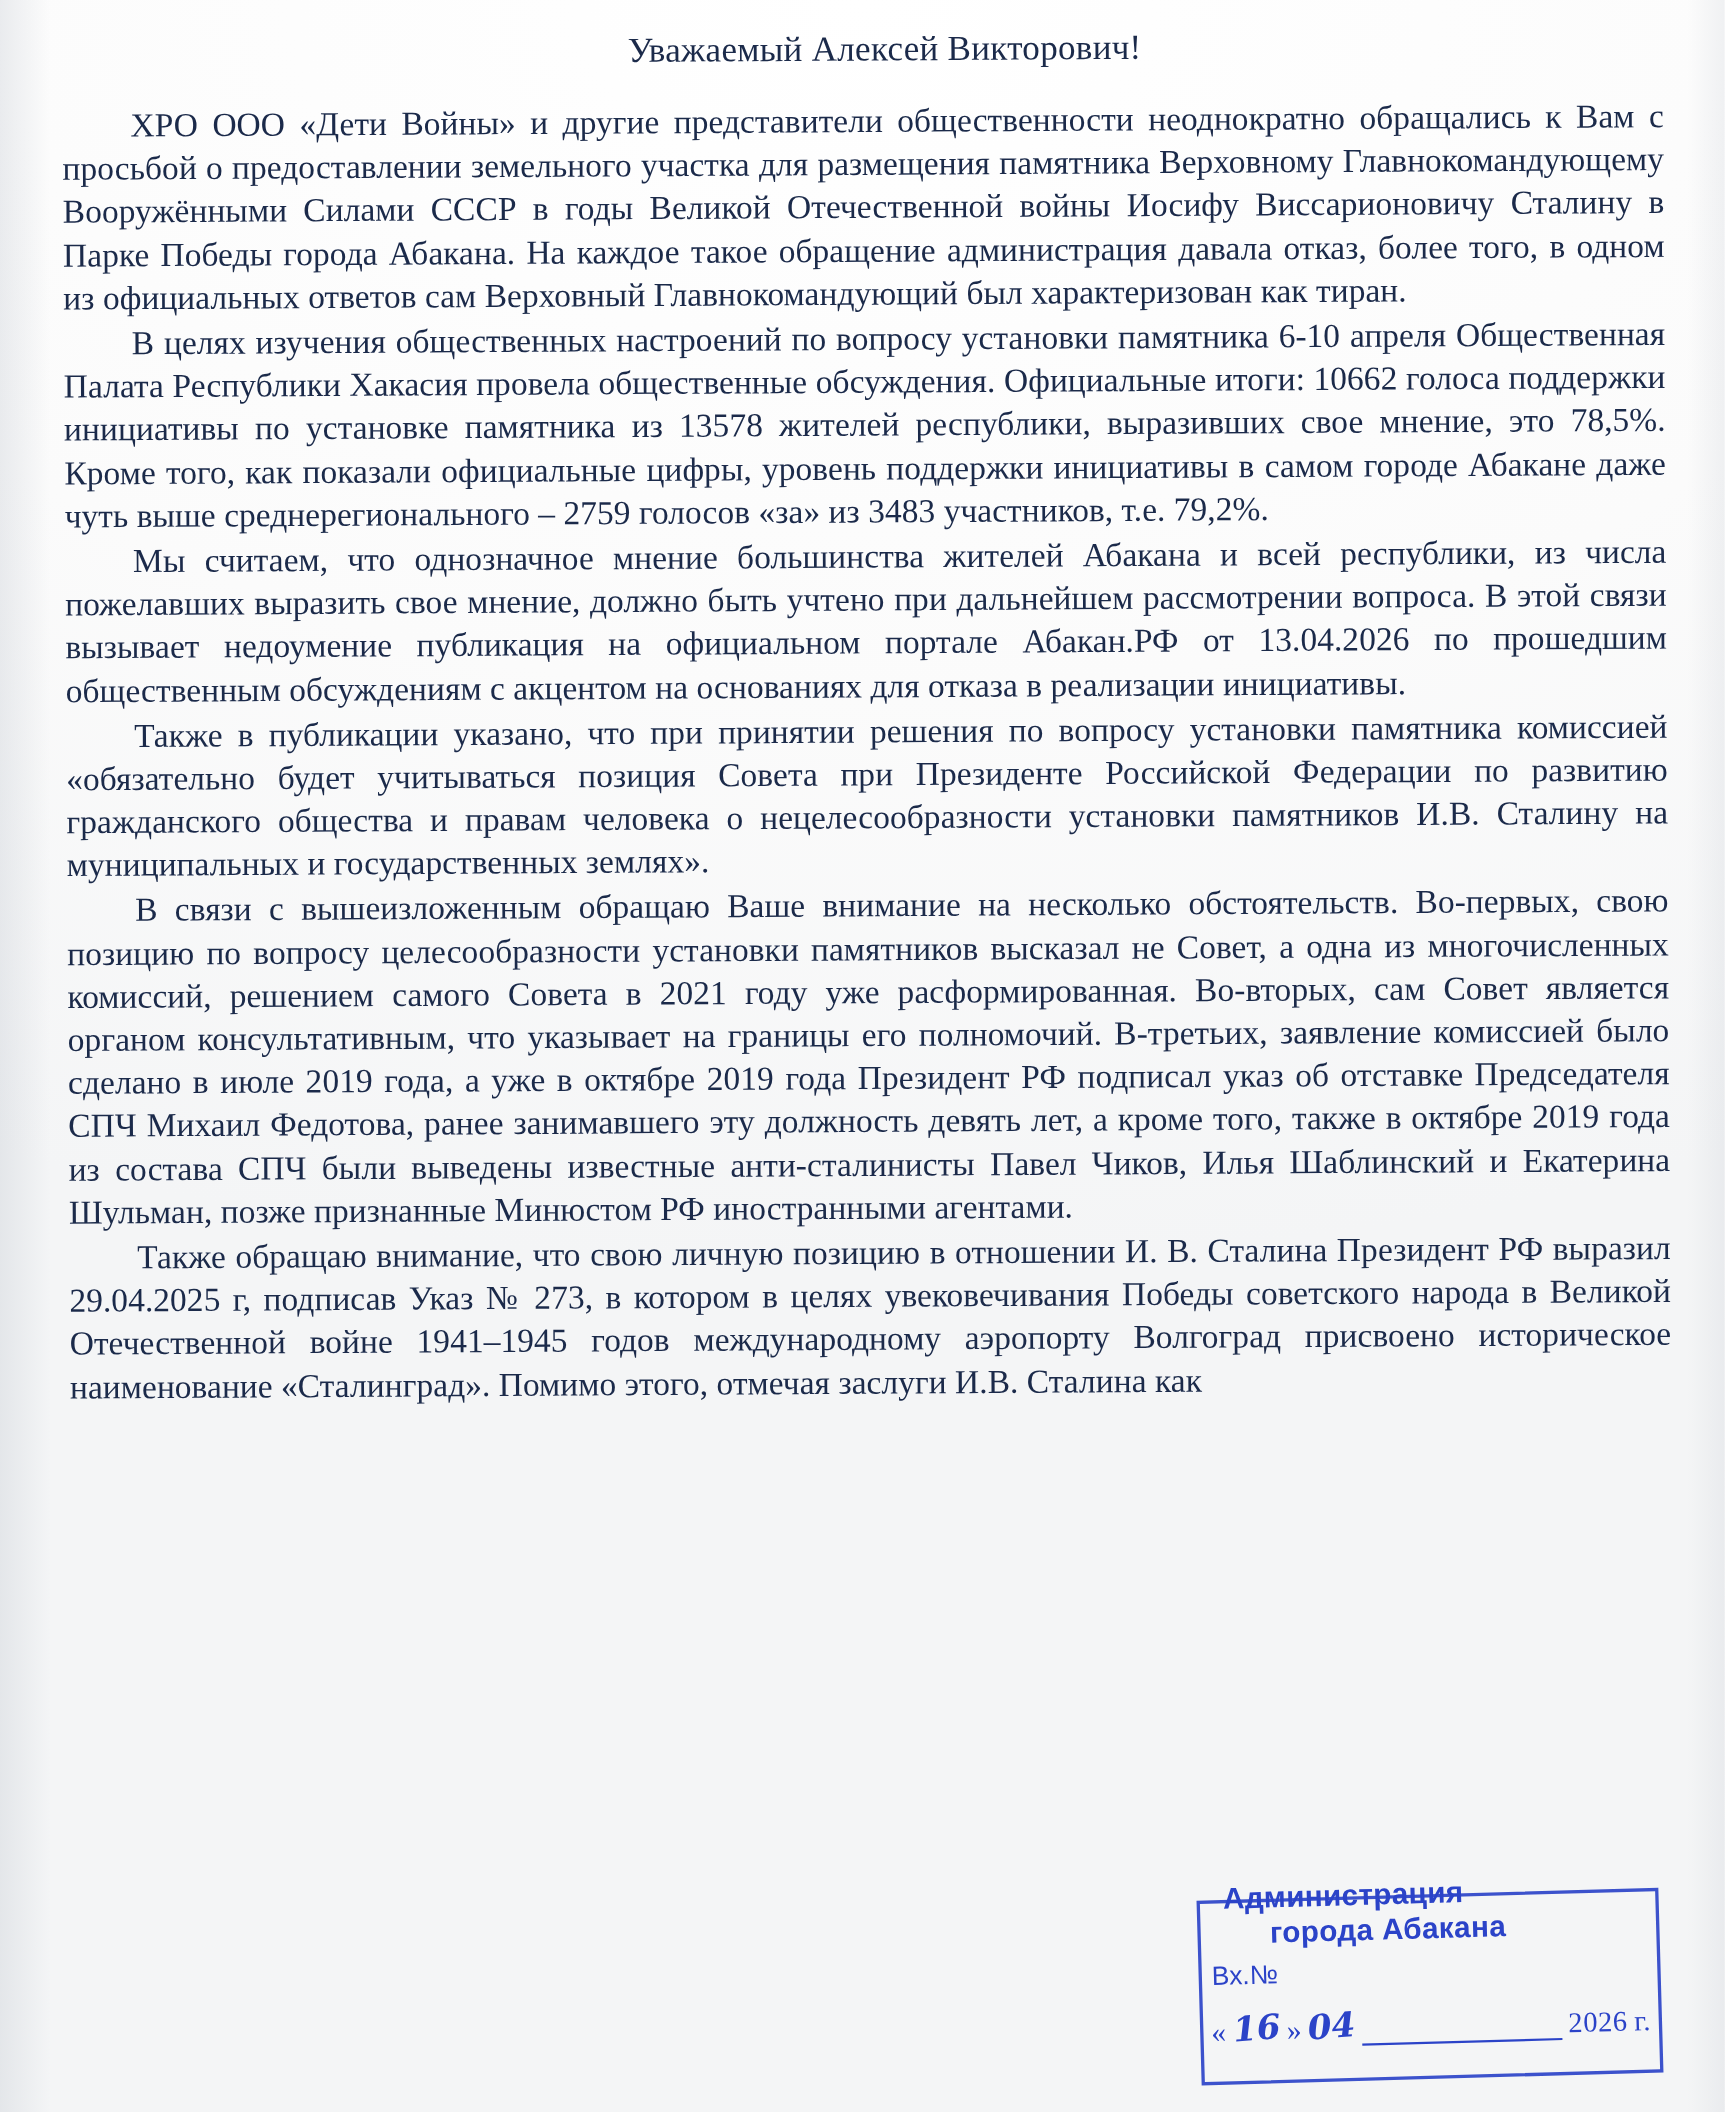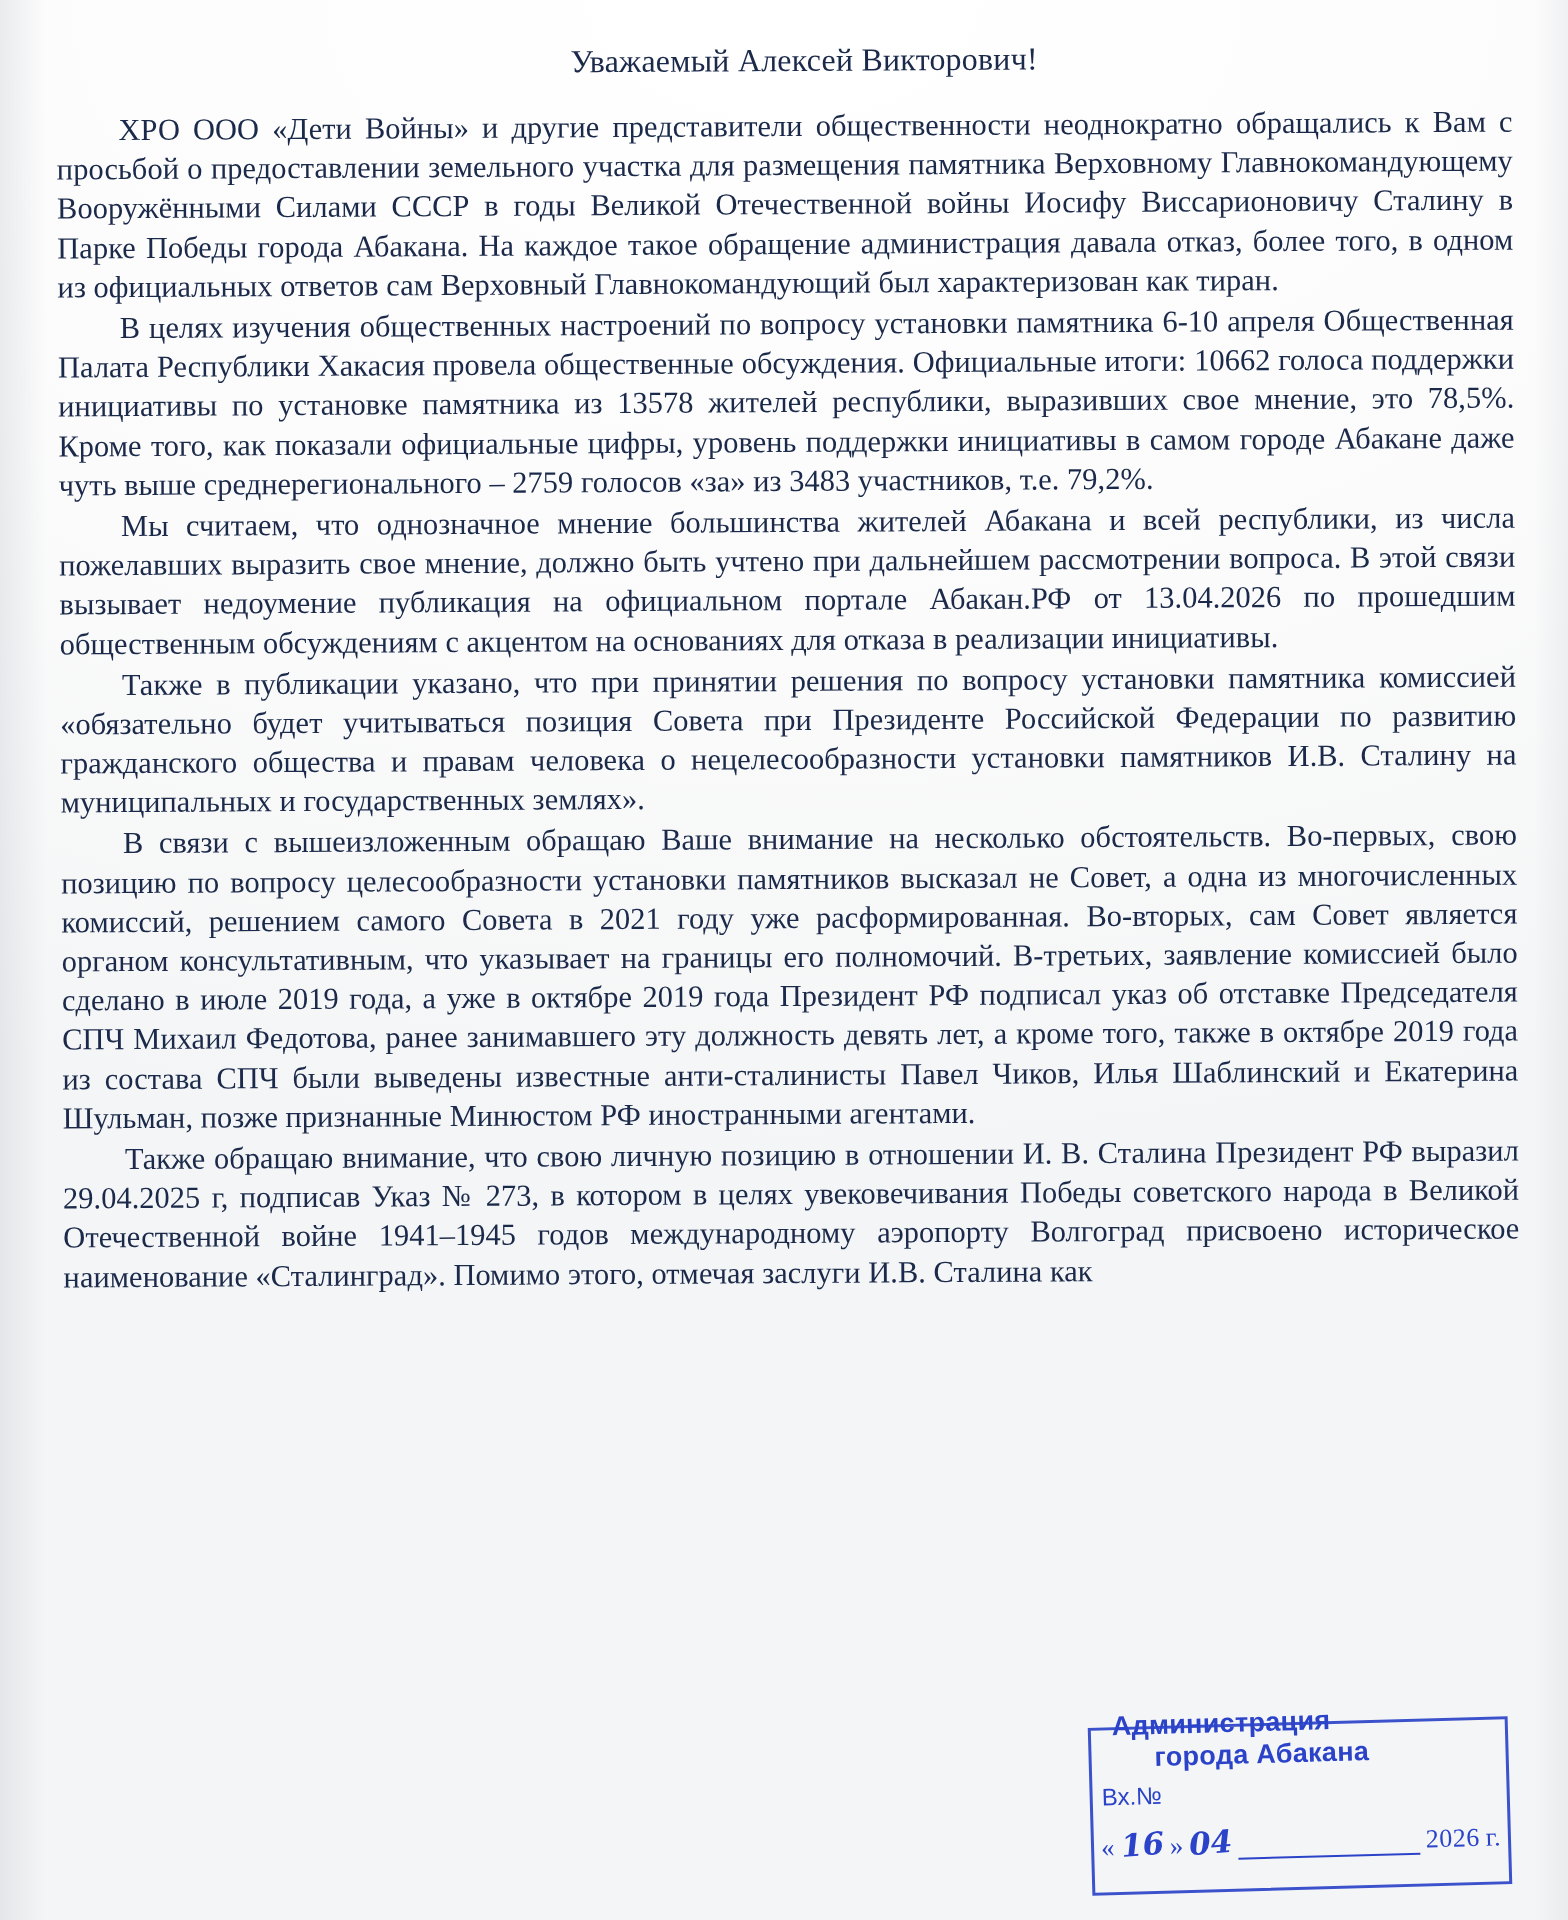--- a/index.html
+++ b/index.html
@@ -17,21 +17,21 @@
 
   
   .page {
     position: relative;
     width: 1568px;
     height: 1920px;
     background:
       radial-gradient(ellipse 120% 60% at 50% 0%, #ffffff 0%, #fbfbfb 55%, #f4f5f6 100%),
       linear-gradient(180deg, #ffffff 0%, #fafafa 60%, #f2f3f4 100%);
     box-sizing: border-box;
-    padding: 40px 56px 40px 56px;
+    padding: 24px 56px 40px 56px;
   }
 
   
   .page::before {
     content: "";
     position: absolute;
     left: 0; top: 0; bottom: 0;
     width: 46px;
     background: linear-gradient(90deg, rgba(190,196,205,0.30) 0%, rgba(255,255,255,0) 100%);
     pointer-events: none;

